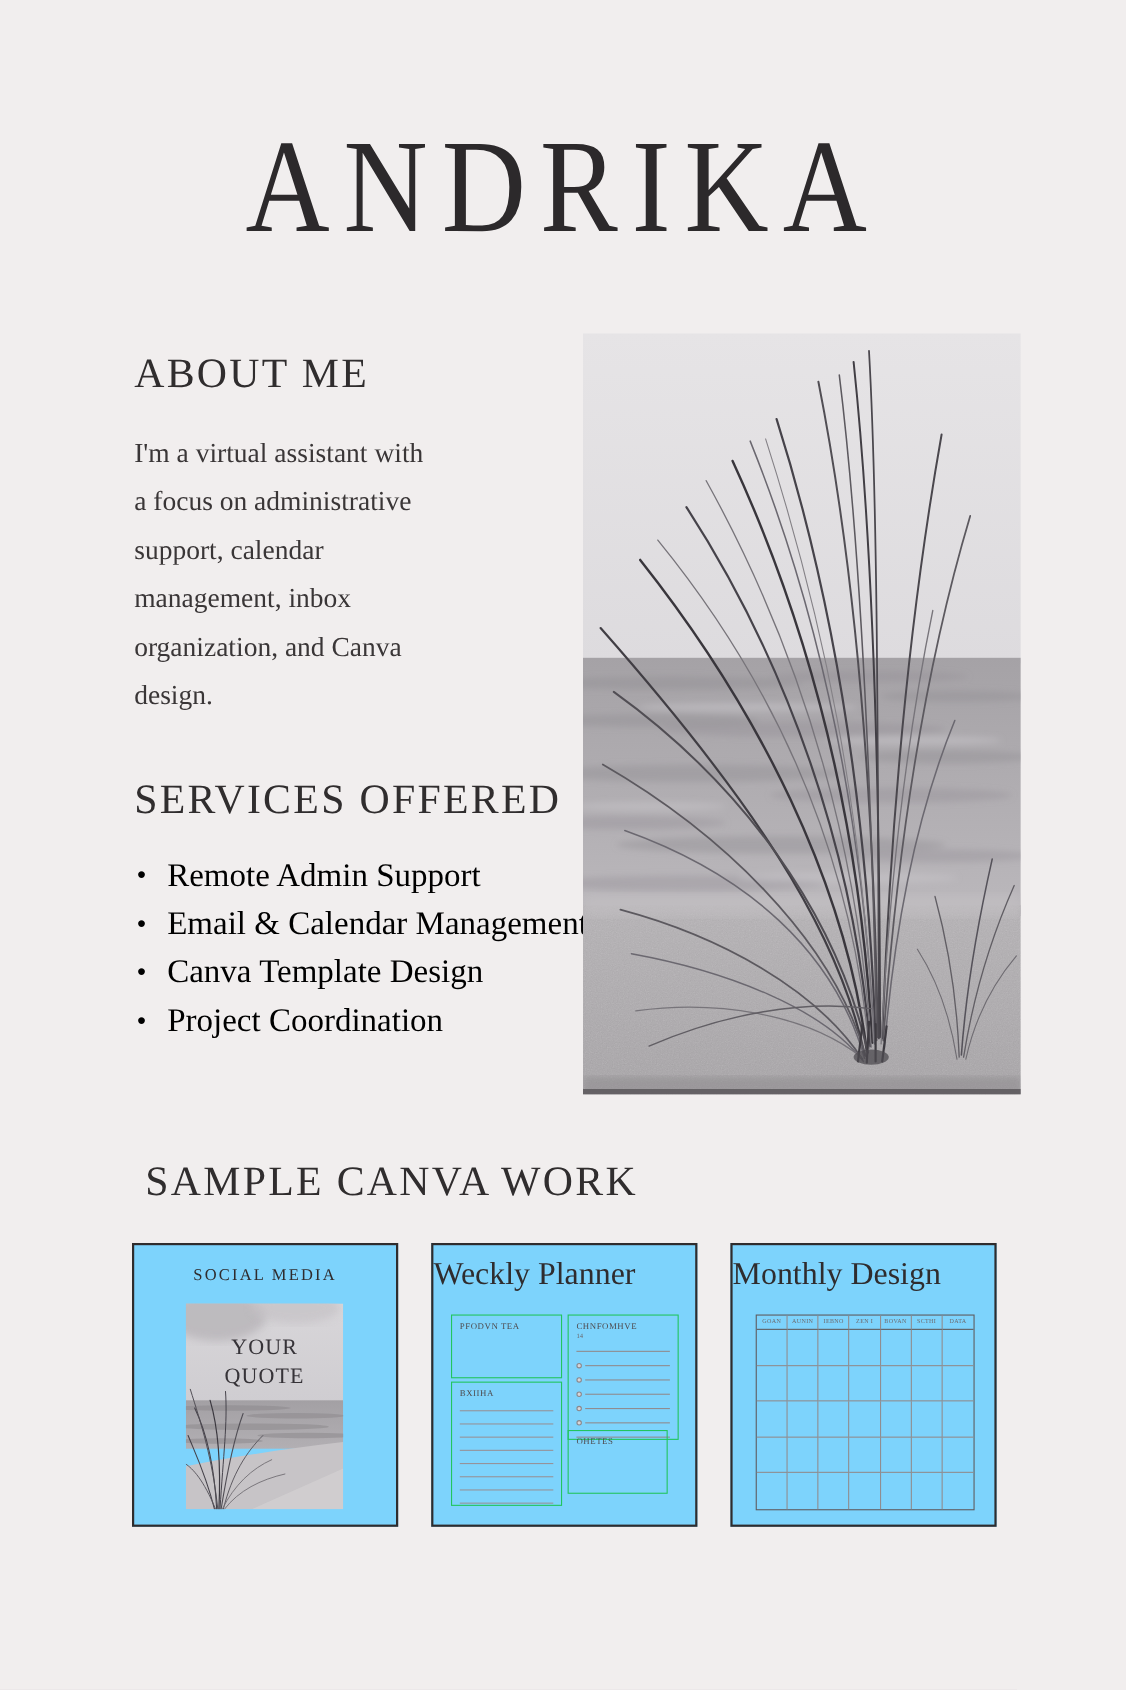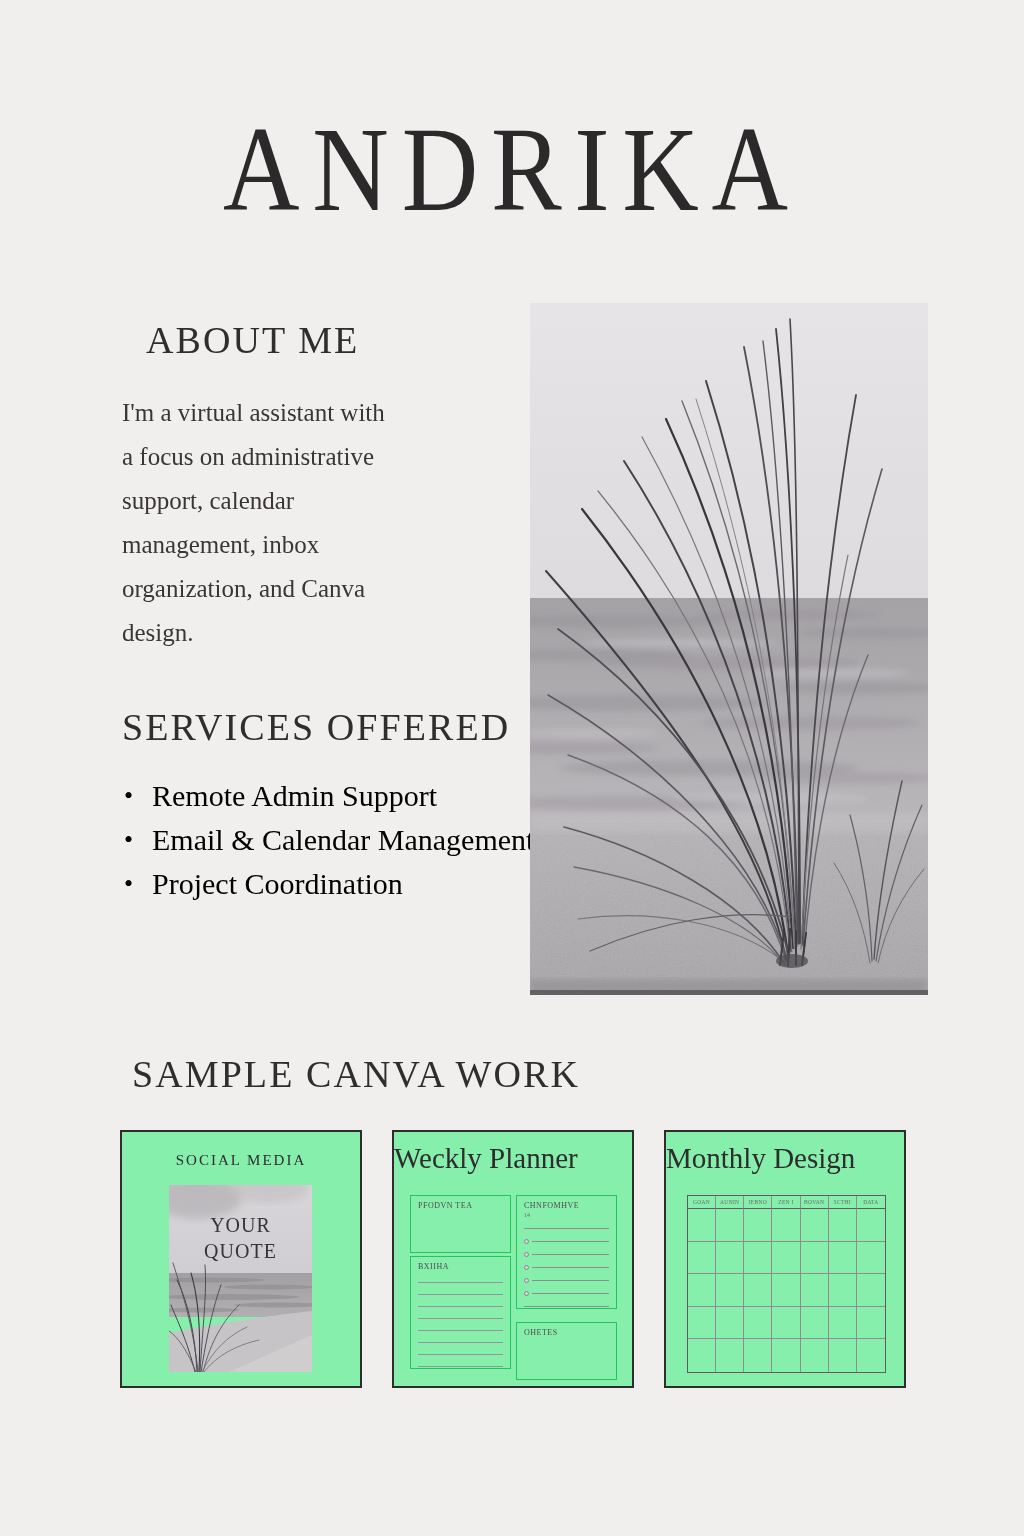--- a/index.html
+++ b/index.html
@@ -26,21 +26,21 @@
   .services-list{left:122px;top:774px;width:420px;margin:0;padding:0;list-style:none;
     font-size:30px;line-height:44px;color:#000000;}
   .services-list li{position:relative;padding-left:30px;}
   .services-list li::before{content:"•";position:absolute;left:2px;top:0;font-size:26px;}
   
   .hero-photo{left:530px;top:303px;width:398px;height:692px;}
   .hero-photo svg{display:block;}
   
   .card{
     position:absolute;top:1130px;width:242px;height:258px;
-    background:#86efac;border:2px solid #2f2c2d;box-sizing:border-box;
+    background:#7dd3fc;border:2px solid #2f2c2d;box-sizing:border-box;
   }
   .card-social{left:120px;}
   .card-weekly{left:392px;}
   .card-monthly{left:664px;}
   .card-title-small{
     position:absolute;left:0;top:20px;width:100%;text-align:center;margin:0;
     font-size:15px;font-weight:400;letter-spacing:2px;color:#2f2c2e;white-space:nowrap;
   }
   .card-title{
     position:absolute;left:0;top:10px;width:100%;margin:0;
@@ -51,21 +51,21 @@
     position:absolute;left:47px;top:80px;width:143px;text-align:center;
     font-size:20px;line-height:26px;letter-spacing:1px;color:#363338;
   }
   
   .wbox{position:absolute;border:1px solid #22c55e;box-sizing:border-box;padding:5px 7px;}
   .wbox-label{font-size:8px;letter-spacing:0.5px;color:#4e4b4e;white-space:nowrap;overflow:hidden;}
   .wbox-sub{font-size:6px;color:#6a676a;margin-top:2px;}
   .wbox1{left:16px;top:63px;width:101px;height:58px;}
   .wbox2{left:16px;top:124px;width:101px;height:113px;}
   .wbox3{left:122px;top:63px;width:101px;height:114px;}
-  .wbox4{left:122px;top:190px;width:101px;height:58px;}
+  .wbox4{left:122px;top:168px;width:91px;height:58px;}
   .rule{border-bottom:1px solid #96939a;margin-top:11px;}
   .chk-row{display:flex;align-items:center;margin-top:8px;height:5px;}
   .chk-dot{width:5px;height:5px;border:1px solid #8a878c;border-radius:50%;
     box-sizing:border-box;margin-right:3px;flex:0 0 auto;background:#d8d5d8;}
   .chk-line{flex:1;border-bottom:1px solid #8f8c90;}
   
   .mgrid{
     position:absolute;left:21px;top:63px;width:199px;height:178px;box-sizing:border-box;
     border:1px solid #5f5c5f;display:grid;
     grid-template-columns:repeat(7,1fr);
@@ -79,34 +79,35 @@
   }
   .mrow-last{border-bottom:none;}
 </style>
 </head>
 <body>
 
 <div class="page">
 
   <h1 class="abs main-title">ANDRIKA</h1>
 
-  <h2 class="abs sec-heading" style="left:122px;top:318px;margin-left:24px;">ABOUT ME</h2>
+  <h2 class="abs sec-heading" style="left:122px;top:318px;">ABOUT ME</h2>
   <div class="abs about-text">
       <div>I'm a virtual assistant with</div>
       <div>a focus on administrative</div>
       <div>support, calendar</div>
       <div>management, inbox</div>
       <div>organization, and Canva</div>
       <div>design.</div>
     </div>
 
   <h2 class="abs sec-heading" style="left:122px;top:705px;">SERVICES OFFERED</h2>
   <ul class="abs services-list">
       <li>Remote Admin Support</li>
       <li>Email &amp; Calendar Management</li>
+      <li>Canva Template Design</li>
       <li>Project Coordination</li>
     </ul>
 
   <div class="abs hero-photo">
     <svg width="398" height="692" viewBox="0 0 398 692">
       <defs>
         <linearGradient id="gSky" x1="0" y1="0" x2="0" y2="1">
           <stop offset="0" stop-color="#e6e4e6"></stop>
             <stop offset="1" stop-color="#dddbde"></stop>
         </linearGradient>

